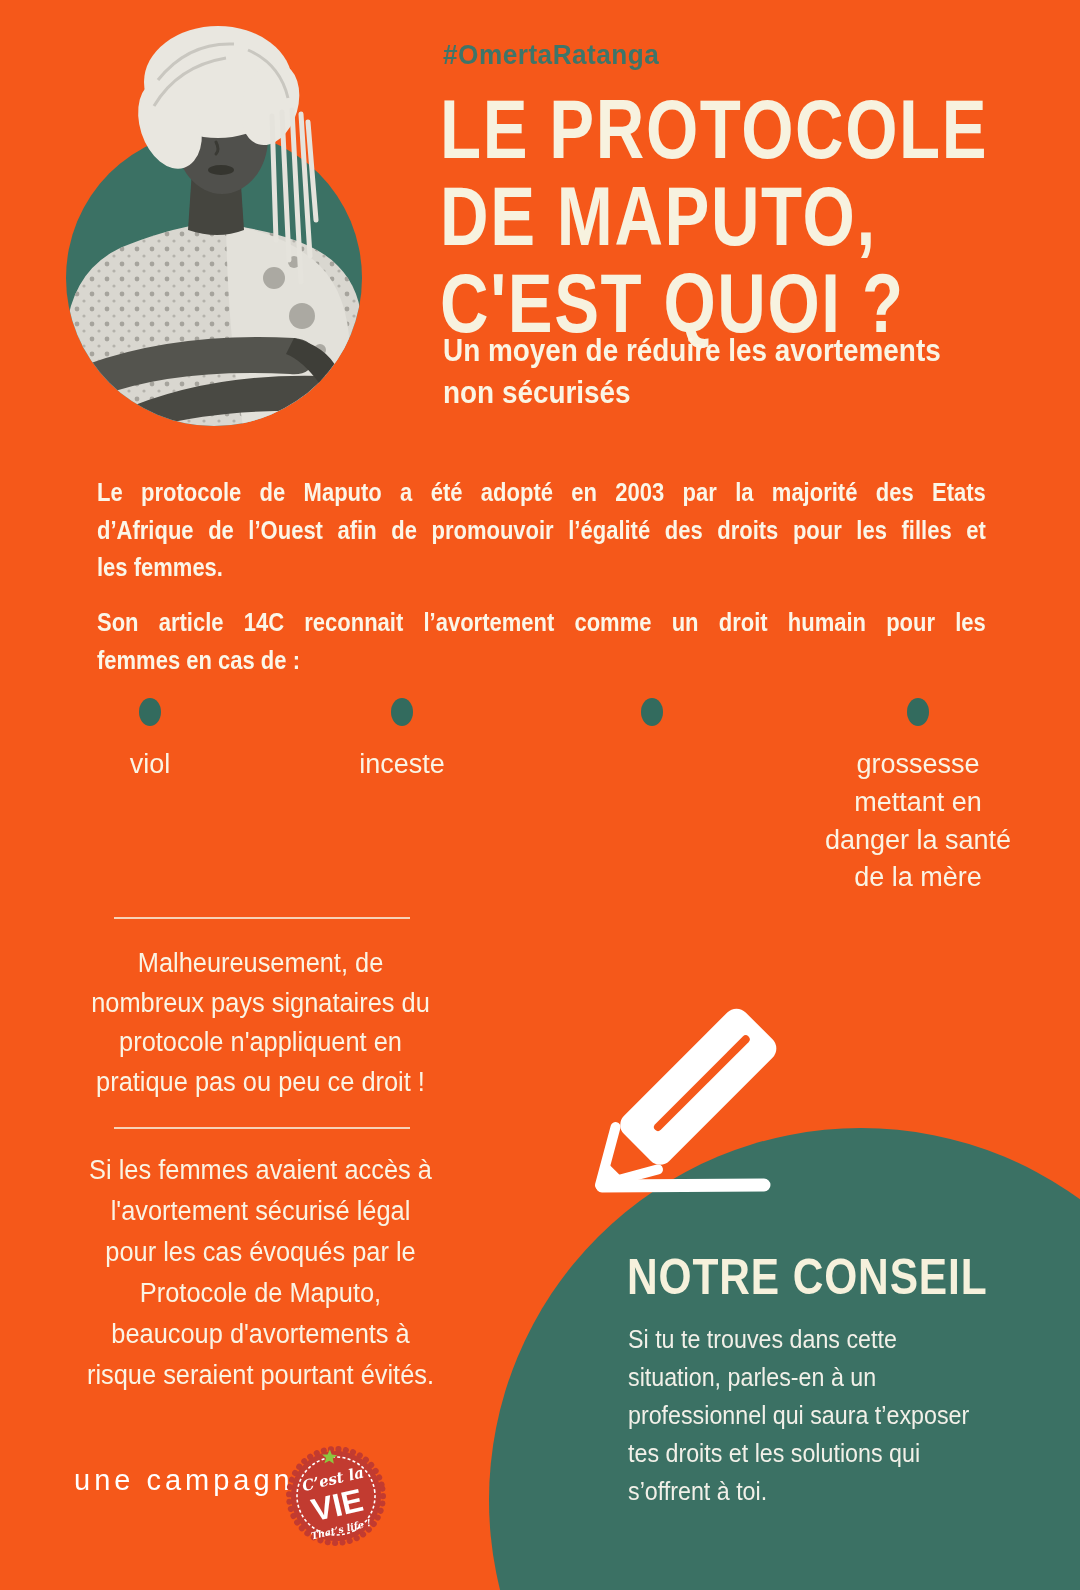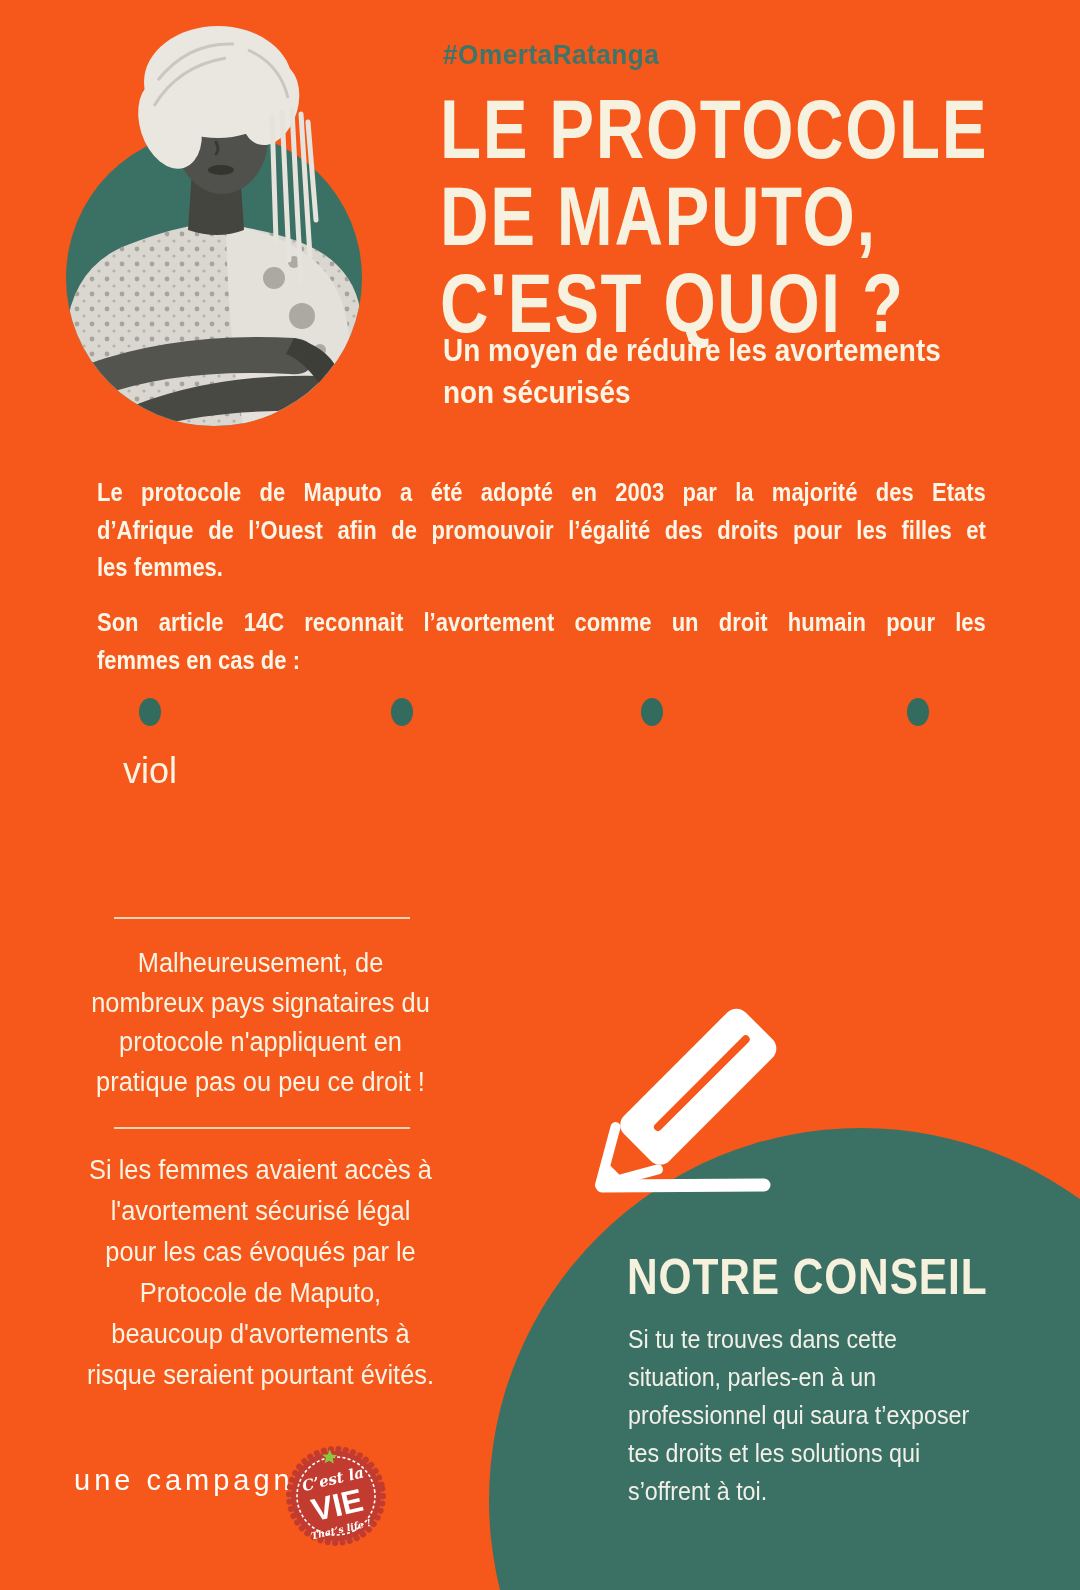--- a/index.html
+++ b/index.html
@@ -22,21 +22,21 @@
         color:#FBF6E8;transform:scaleX(.88);transform-origin:0 0;}
   .para1{top:474px;}
   .para2{top:604px;}
   .jline{text-align:justify;text-align-last:justify;}
   .lline{text-align:left;}
 
   
   .case-col{top:698px;text-align:center;}
   .case-dot{width:22px;height:28px;border-radius:50%;background:#336B5E;
             margin:0 auto 20px auto;}
-  .case-label{font-size:36px;font-weight:400;line-height:1.4;color:#FAF4E4;}
+  .case-label{font-size:27px;font-weight:400;line-height:1.4;color:#FAF4E4;}
   .col1{left:50px;width:200px;}
   .col2{left:302px;width:200px;}
   .col3{left:532px;width:240px;}
   .col4{left:798px;width:240px;}
 
   .divider{left:114px;width:296px;height:2px;background:rgba(247,242,223,.8);}
   .div1{top:917px;}
   .div2{top:1127px;}
 
   .quote{left:53px;width:415px;text-align:center;color:#FAF4E4;font-size:27px;
@@ -143,26 +143,31 @@
   <div class="jline">Son article 14C reconnait l’avortement comme un droit humain pour les</div>
   <div class="lline">femmes en cas de :</div>
 </div>
 
 <div class="abs case-col col1">
   <div class="case-dot"></div>
   <div class="case-label prelines">viol</div>
 </div>
 <div class="abs case-col col2">
   <div class="case-dot"></div>
+  <div class="case-label prelines">inceste</div>
 </div>
 <div class="abs case-col col3">
   <div class="case-dot"></div>
 </div>
 <div class="abs case-col col4">
   <div class="case-dot"></div>
+  <div class="case-label prelines">grossesse
+mettant en
+danger la santé
+de la mère</div>
 </div>
 
 <div class="abs divider div1"></div>
 
 <div class="abs quote quote1 prelines">Malheureusement, de
 nombreux pays signataires du
 protocole n'appliquent en
 pratique pas ou peu ce droit !</div>
 
 <div class="abs divider div2"></div>

